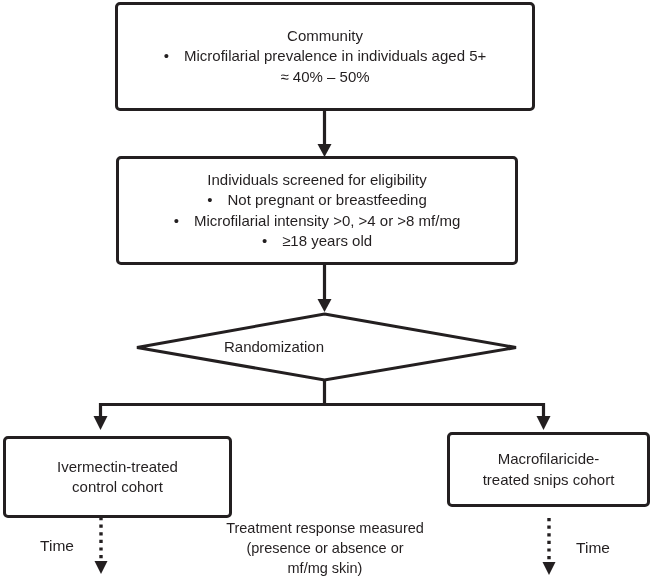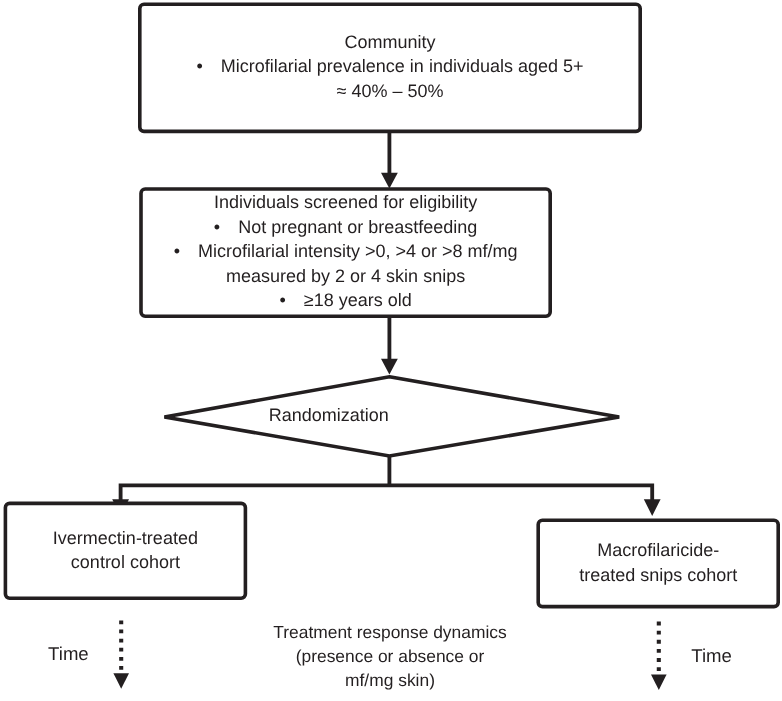--- a/index.html
+++ b/index.html
@@ -28,22 +28,22 @@
     display: flex;
     flex-direction: column;
     justify-content: center;
     text-align: center;
     font-size: 15px;
     line-height: 20.5px;
     color: var(--ink);
     white-space: pre;
   }
   .box-community { left: 115px; top: 2px;   width: 420px; height: 109px; }
-  .box-screening { left: 116px; top: 156px; width: 344px; height: 109px; }
-  .box-control   { left: 3px;   top: 418px; width: 203px; height: 82px;  }
+  .box-screening { left: 116px; top: 156px; width: 402px; height: 109px; }
+  .box-control   { left: 3px;   top: 436px; width: 229px; height: 82px;  }
   .box-test      { left: 447px; top: 432px; width: 203px; height: 75px;  }
   .diamond-label {
     position: absolute;
     left: 224px; top: 337px; width: 201px;
     text-align: left;
     font-size: 15px;
     line-height: 20px;
   }
   .outcome-label {
     position: absolute;
@@ -89,38 +89,37 @@
   <div class="box box-community">
     <div>Community</div>
     <div>• Microfilarial prevalence in individuals aged 5+</div>
     <div>≈ 40% – 50%</div>
   </div>
 
   <div class="box box-screening">
     <div>Individuals screened for eligibility</div>
     <div>• Not pregnant or breastfeeding</div>
     <div>• Microfilarial intensity &gt;0, &gt;4 or &gt;8 mf/mg</div>
-    <div>measured by 2 or 4 skin snips</div>
     <div>• ≥18 years old</div>
   </div>
 
   <div class="diamond-label">Randomization</div>
 
   <div class="box box-control">
     <div>Ivermectin-treated</div>
     <div>control cohort</div>
   </div>
 
   <div class="box box-test">
     <div>Macrofilaricide-</div>
     <div>treated snips cohort</div>
   </div>
 
   <div class="time-label time-left">Time</div>
   <div class="time-label time-right">Time</div>
 
   <div class="outcome-label">
-    <div>Treatment response dynamics</div>
+    <div>Treatment response measured</div>
     <div>(presence or absence or</div>
     <div>mf/mg skin)</div>
   </div>
 
 </div>
 
 </body></html>

